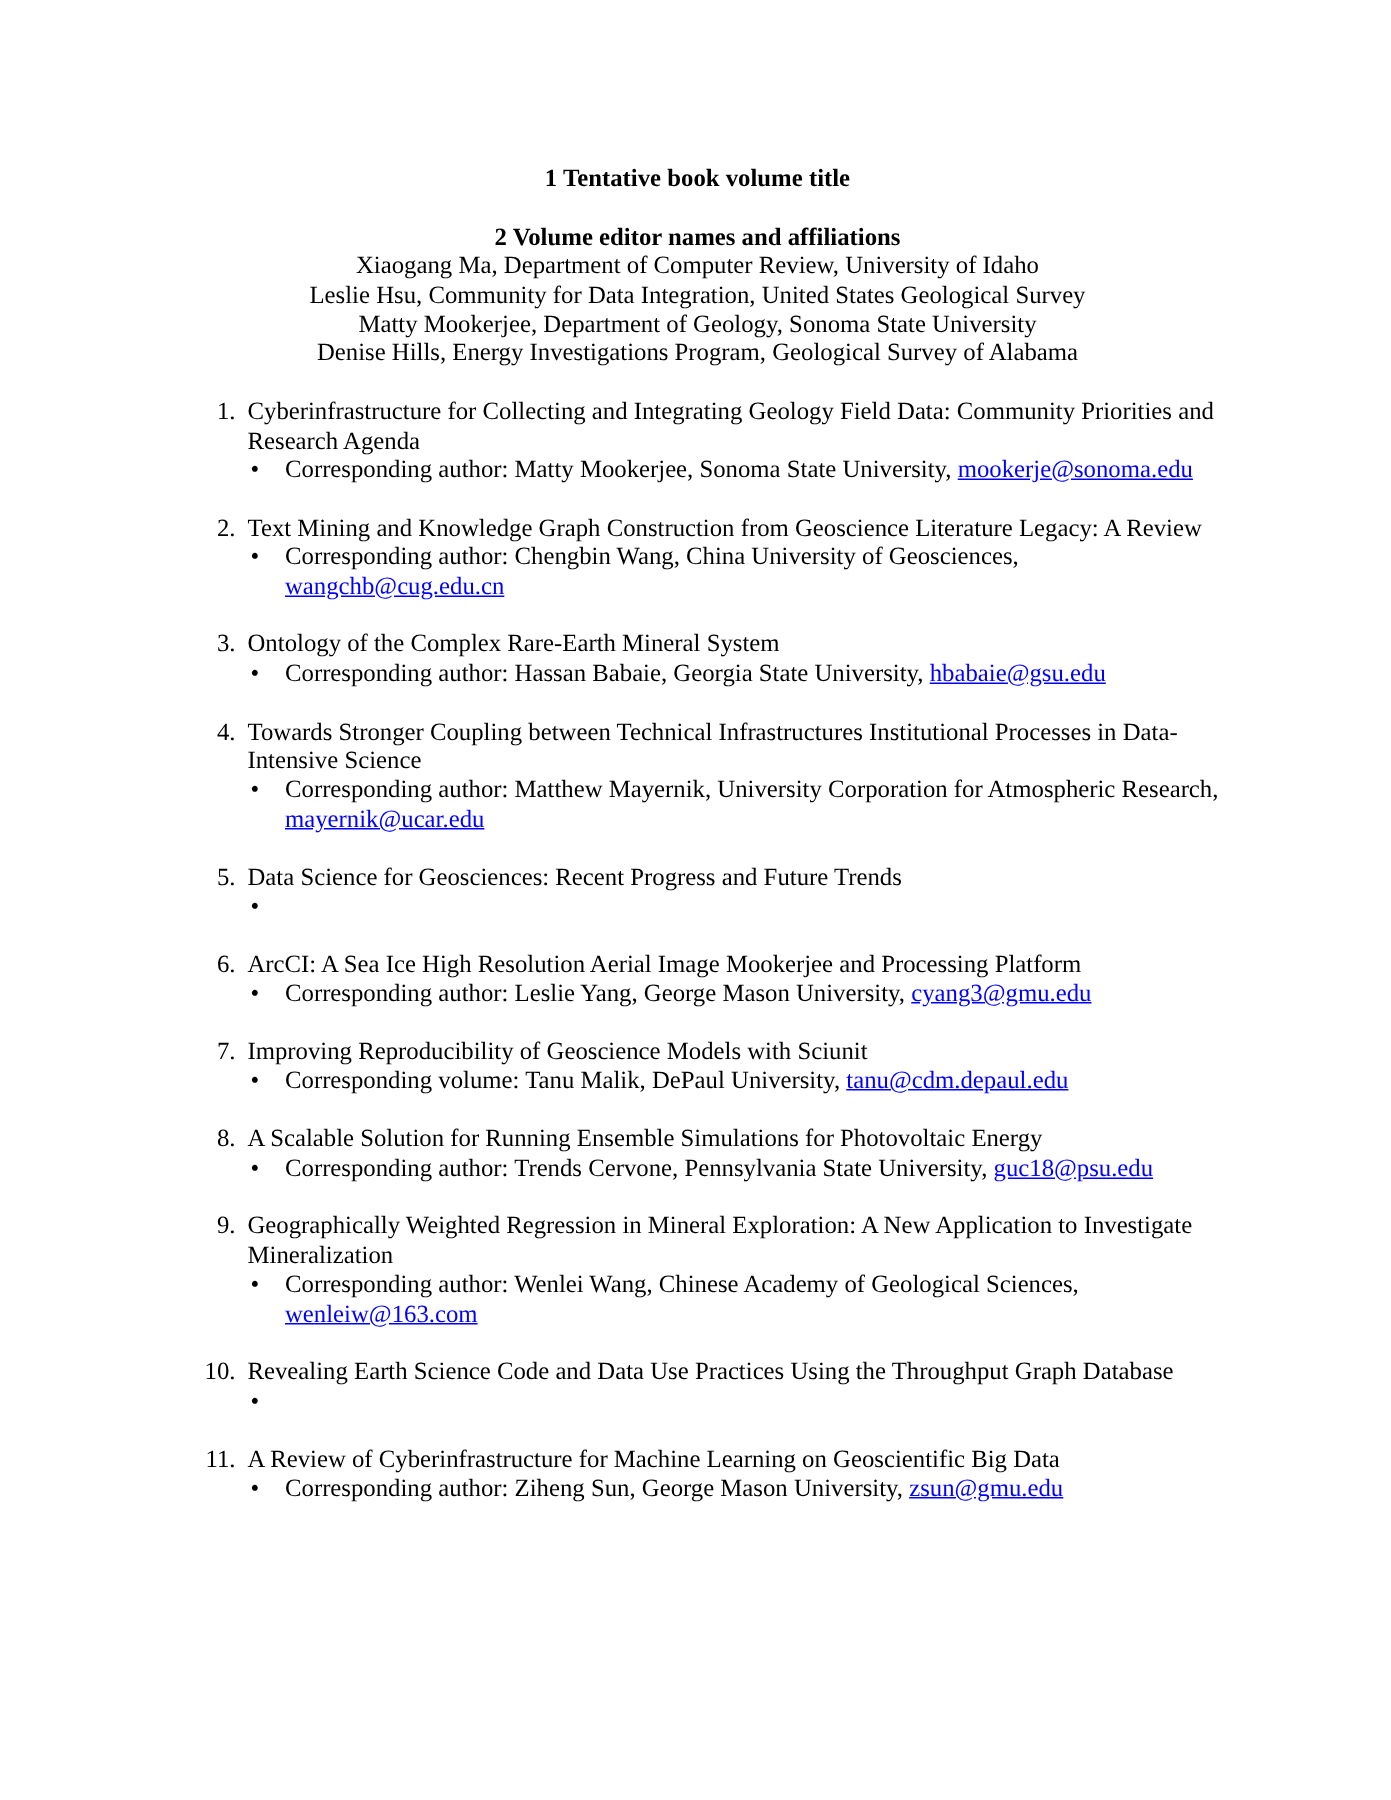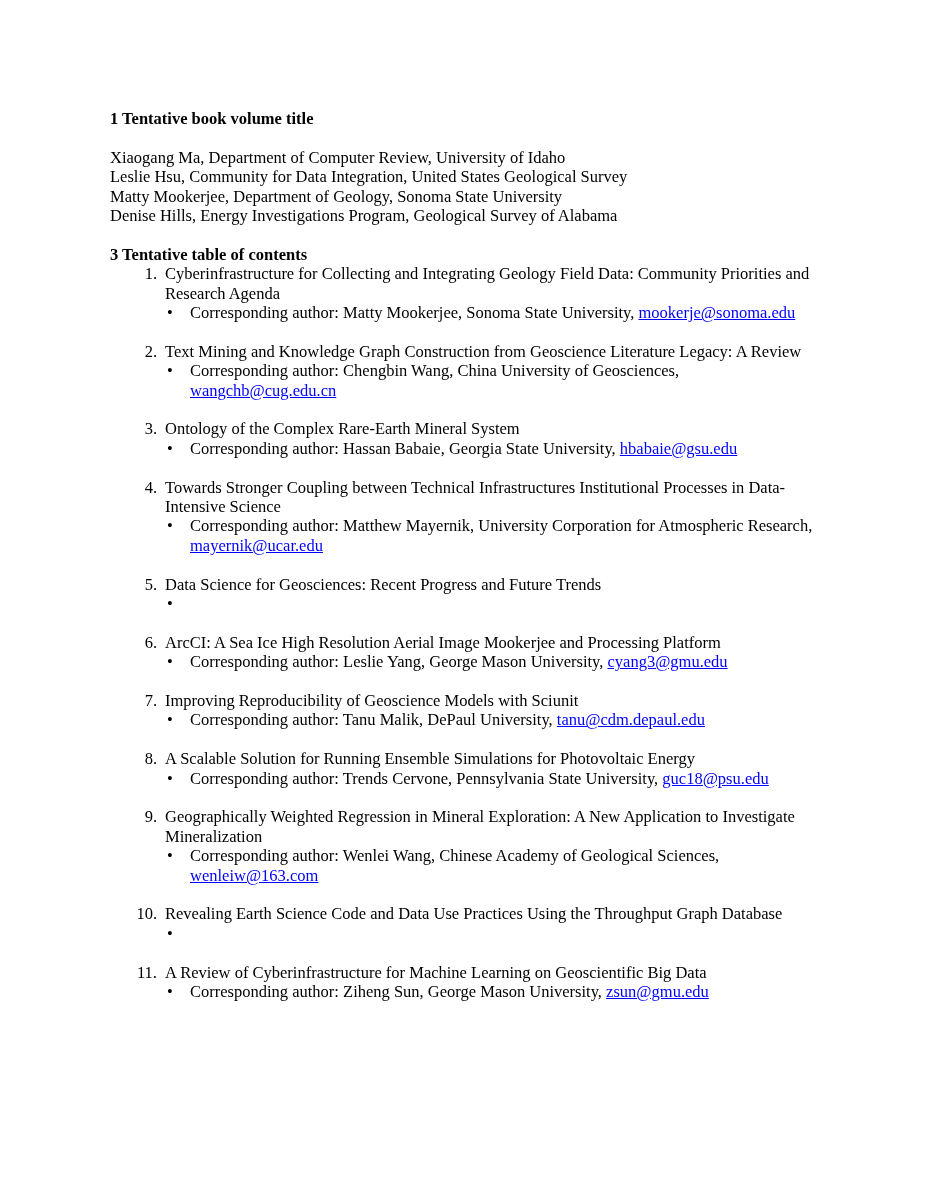--- a/index.html
+++ b/index.html
@@ -24,20 +24,21 @@
     padding: 109px 107px 40px 110px;
   }
   .content {
     width: 710px;
   }
   .heading {
     font-weight: bold;
   }
   .section {
     margin-bottom: 19.4px;
+    text-align: center;
   }
   .toc-item {
     margin-bottom: 19.4px;
   }
   .toc-item:last-child {
     margin-bottom: 0;
   }
   .row {
     display: flex;
     align-items: flex-start;
@@ -71,28 +72,28 @@
 <body style="background: rgb(255, 255, 255); color: rgb(0, 0, 0);">
 
 <div class="page">
   <div class="content">
 
     <div class="section">
       <div class="heading">1 Tentative book volume title</div>
     </div>
 
     <div class="section">
+      <div class="heading">2 Volume editor names and affiliations</div>
       <div>Xiaogang Ma, Department of Computer Review, University of Idaho</div>
       <div>Leslie Hsu, Community for Data Integration, United States Geological Survey</div>
       <div>Matty Mookerjee, Department of Geology, Sonoma State University</div>
       <div>Denise Hills, Energy Investigations Program, Geological Survey of Alabama</div>
     </div>
 
     <div>
-      <div class="heading">3 Tentative table of contents</div>
 
       <div class="toc-item">
         <div class="row">
           <span class="num">1.</span>
           <div class="item-title">Cyberinfrastructure for Collecting and Integrating Geology Field Data: Community Priorities and Research Agenda</div>
         </div>
         <div class="row">
           <span class="bul">•</span>
           <div class="btext"><span>Corresponding author: Matty Mookerjee, Sonoma State University, </span><a class="email">mookerje@sonoma.edu</a></div>
         </div>
@@ -152,21 +153,21 @@
         </div>
       </div>
 
       <div class="toc-item">
         <div class="row">
           <span class="num">7.</span>
           <div class="item-title">Improving Reproducibility of Geoscience Models with Sciunit</div>
         </div>
         <div class="row">
           <span class="bul">•</span>
-          <div class="btext"><span>Corresponding author: Tanu Malik, DePaul University, </span><a class="email">tanu@cdm.depaul.edu</a></div>
+          <div class="btext"><span>Corresponding volume: Tanu Malik, DePaul University, </span><a class="email">tanu@cdm.depaul.edu</a></div>
         </div>
       </div>
 
       <div class="toc-item">
         <div class="row">
           <span class="num">8.</span>
           <div class="item-title">A Scalable Solution for Running Ensemble Simulations for Photovoltaic Energy</div>
         </div>
         <div class="row">
           <span class="bul">•</span>

